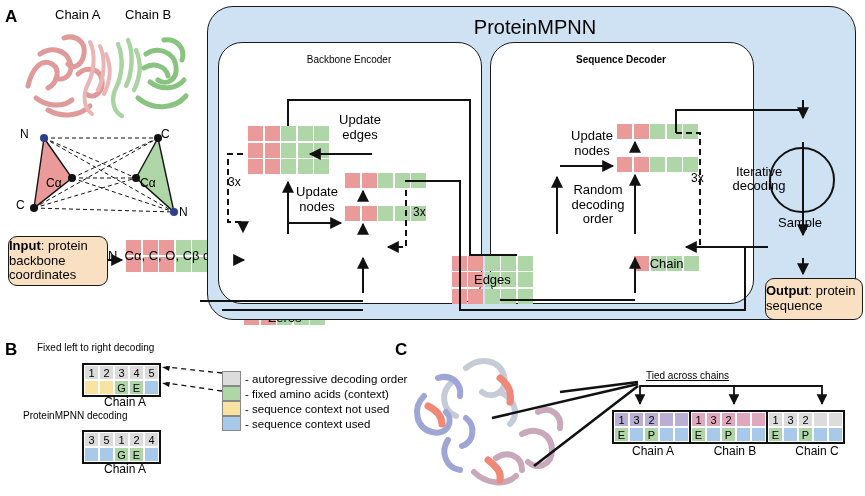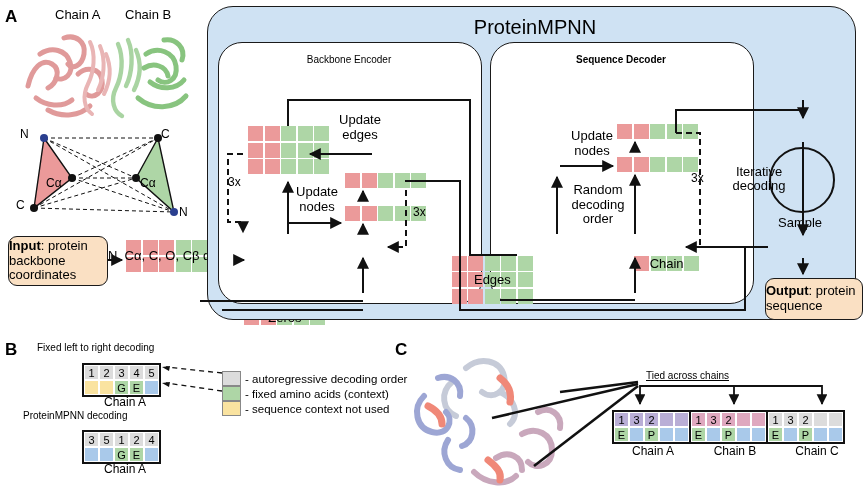--- a/index.html
+++ b/index.html
@@ -415,20 +415,24 @@
       <span>- autoregressive decoding order</span>
     </div>
     <div class="legrow">
       <span class="swatch c-green"></span>
       <span>- fixed amino acids (context)</span>
     </div>
     <div class="legrow">
       <span class="swatch c-yellow"></span>
       <span>- sequence context not used</span>
     </div>
+    <div class="legrow">
+      <span class="swatch c-blue"></span>
+      <span>- sequence context used</span>
+    </div>
   </div>
 
 
 
 <div class="abs panel-letter" style="left:395px;top:341px;">C</div>
 
 <svg class="abs" style="left:404px;top:348px;" width="190" height="148" viewBox="0 0 190 148">
   <g fill="none" stroke="#c6cbd8" stroke-width="6" stroke-linecap="round">
     <path d="M62,20 C76,8 96,12 100,28 C104,44 88,52 78,44"></path>
     <path d="M48,34 C36,44 38,62 52,68"></path>

